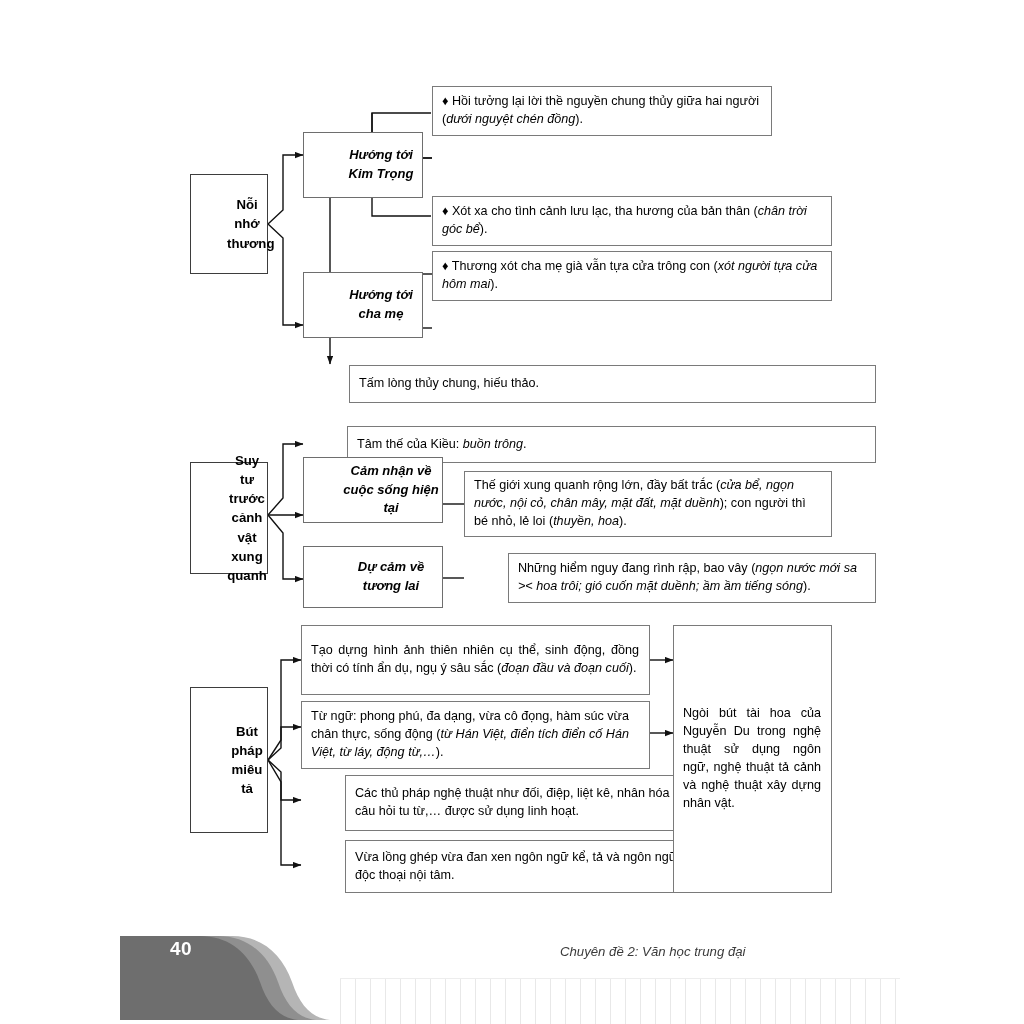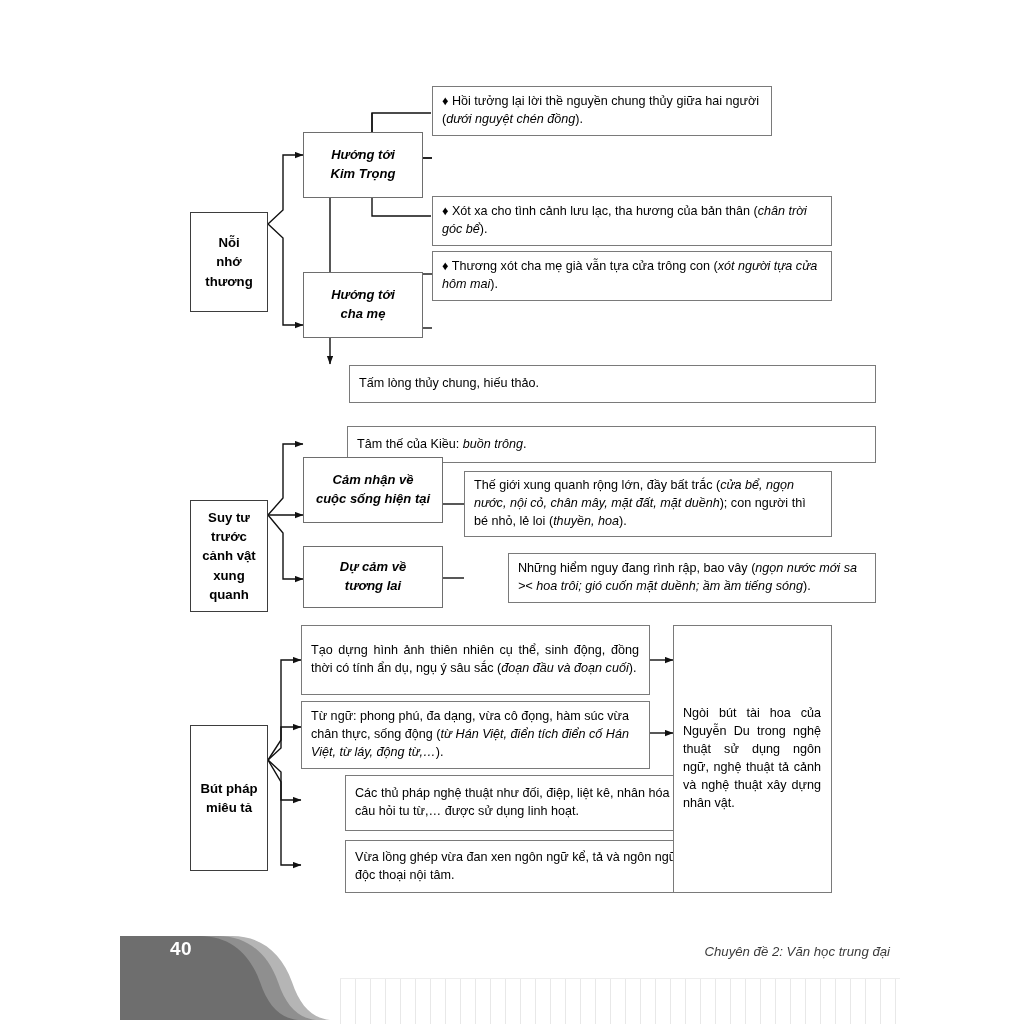--- a/index.html
+++ b/index.html
@@ -24,32 +24,32 @@
   
   .box {
     position: absolute;
     box-sizing: border-box;
     border: 1.5px solid #7a7a7a;
     background: #ffffff;
     display: flex;
     align-items: center;
     font-size: 12.6px;
     line-height: 1.42;
+    padding-left: 36px;
   }
   .box .txt { width: 100%; }
 
   
   .root {
     justify-content: center;
     text-align: center;
     font-weight: bold;
     font-size: 13.2px;
     line-height: 1.45;
     border: 1.5px solid #3d3d3d;
-    margin-top: 38px;
   }
   
   .mid {
     justify-content: center;
     text-align: center;
     font-weight: bold;
     font-style: italic;
     font-size: 13px;
     line-height: 1.45;
     border: 1.5px solid #6e6e6e;
@@ -101,21 +101,21 @@
     color: #ffffff;
     font-weight: bold;
     font-size: 19px;
     letter-spacing: 0.5px;
   }
   #running-head {
     position: absolute;
     left: 560px;
     top: 944px;
     width: 330px;
-    text-align: right;
+    text-align: left;
     font-style: italic;
     font-size: 13.2px;
     color: #3a3a3a;
   }
 </style>
 </head>
 <body>
 
 <div id="page">
 

